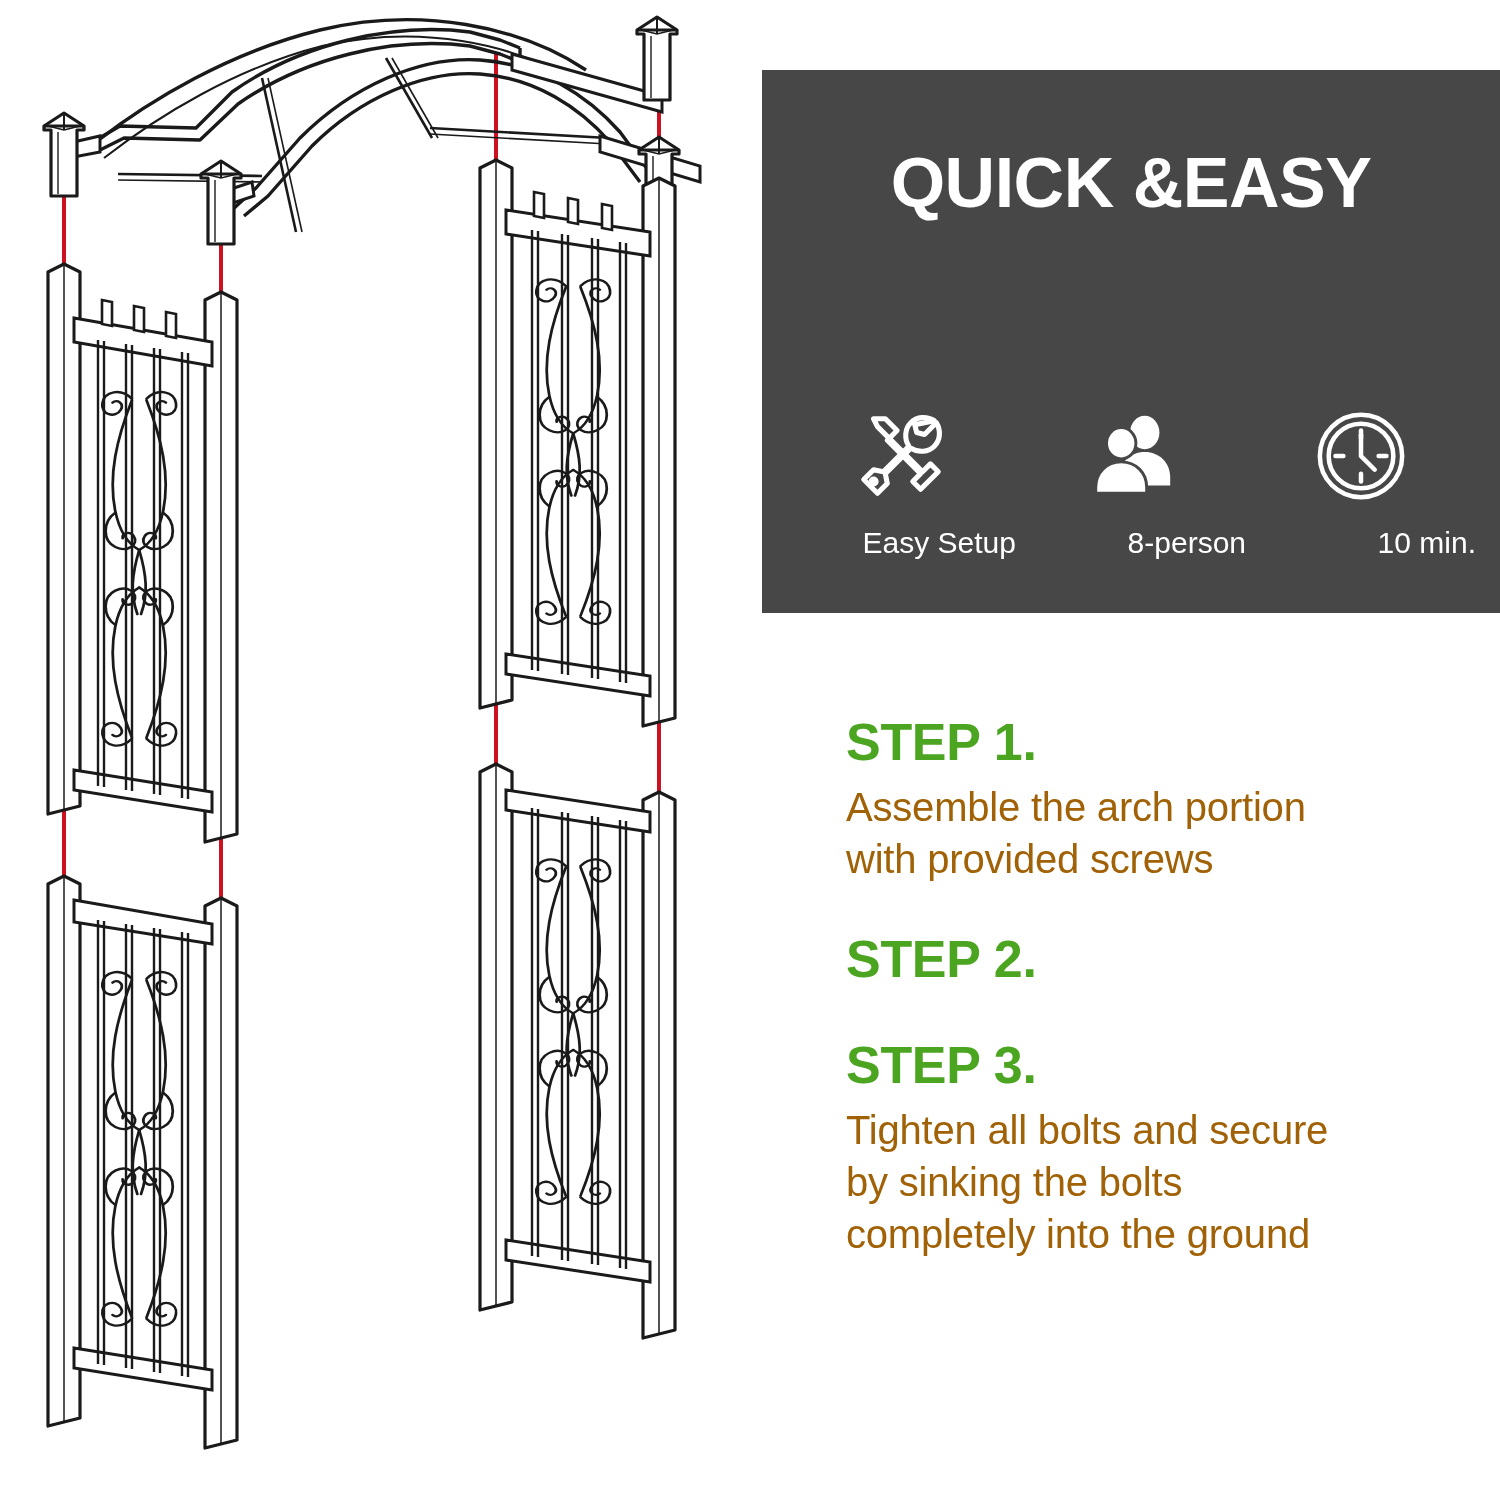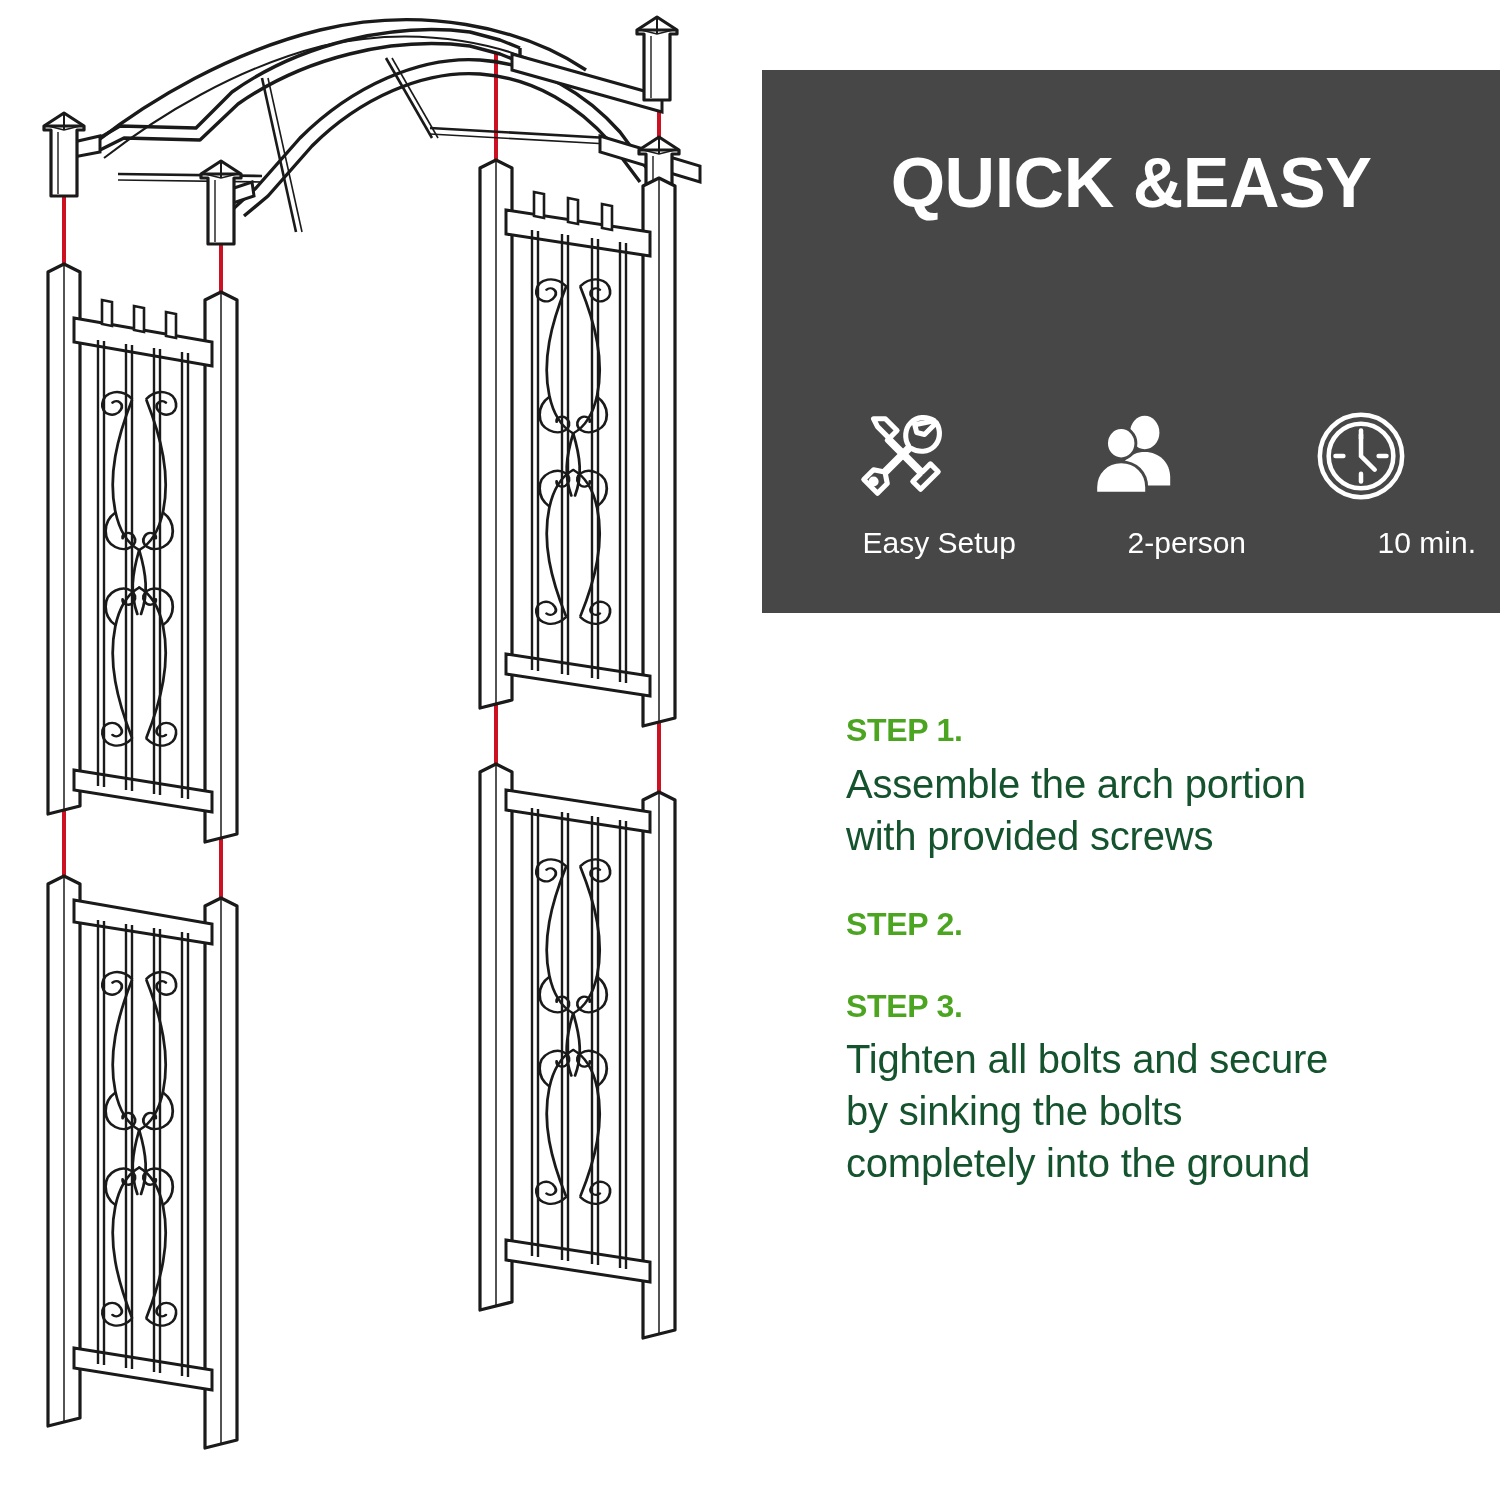--- a/index.html
+++ b/index.html
@@ -104,28 +104,28 @@
     width: 640px;
   }
   .step {
     margin-bottom: 44px;
   }
   .step:last-child {
     margin-bottom: 13px;
   }
   .step-heading {
     color: #4CA521;
-    font-size: 32px;
+    font-size: 52px;
     font-weight: bold;
     line-height: 1.18;
     letter-spacing: -0.3px;
     margin-bottom: 8px;
   }
   .step-body {
-    color: #14532d;
+    color: #a16207;
     font-size: 40px;
     font-weight: normal;
     line-height: 1.30;
     letter-spacing: -0.2px;
   }
   .step-body .line {
     display: block;
     white-space: pre;
   }
 </style>
@@ -369,21 +369,21 @@
             <g fill="#ffffff">
 
               <ellipse cx="64" cy="26" rx="15" ry="17"></ellipse>
               <path d="M64,46 C79,46 90,57 90,72 L90,80 L38,80 L38,72 C38,57 49,46 64,46 Z"></path>
 
               <ellipse cx="40" cy="37" rx="15" ry="16" stroke="#474747" stroke-width="3"></ellipse>
               <path d="M40,56 C55,56 66,67 66,82 L66,88 L14,88 L14,82 C14,67 25,56 40,56 Z" stroke="#474747" stroke-width="3"></path>
             </g>
           </svg>
         </div>
-        <div class="feature-label">2-person</div>
+        <div class="feature-label">8-person</div>
       </div>
 
       <div class="feature">
         <div class="feature-icon">
           <svg width="98" height="98" viewBox="0 0 100 100">
             <g fill="none" stroke="#ffffff" stroke-width="4.6" stroke-linecap="round">
               <circle cx="50" cy="50" r="42"></circle>
               <circle cx="50" cy="50" r="33"></circle>
               <path d="M50,24 L50,32"></path>
               <path d="M50,68 L50,76"></path>

